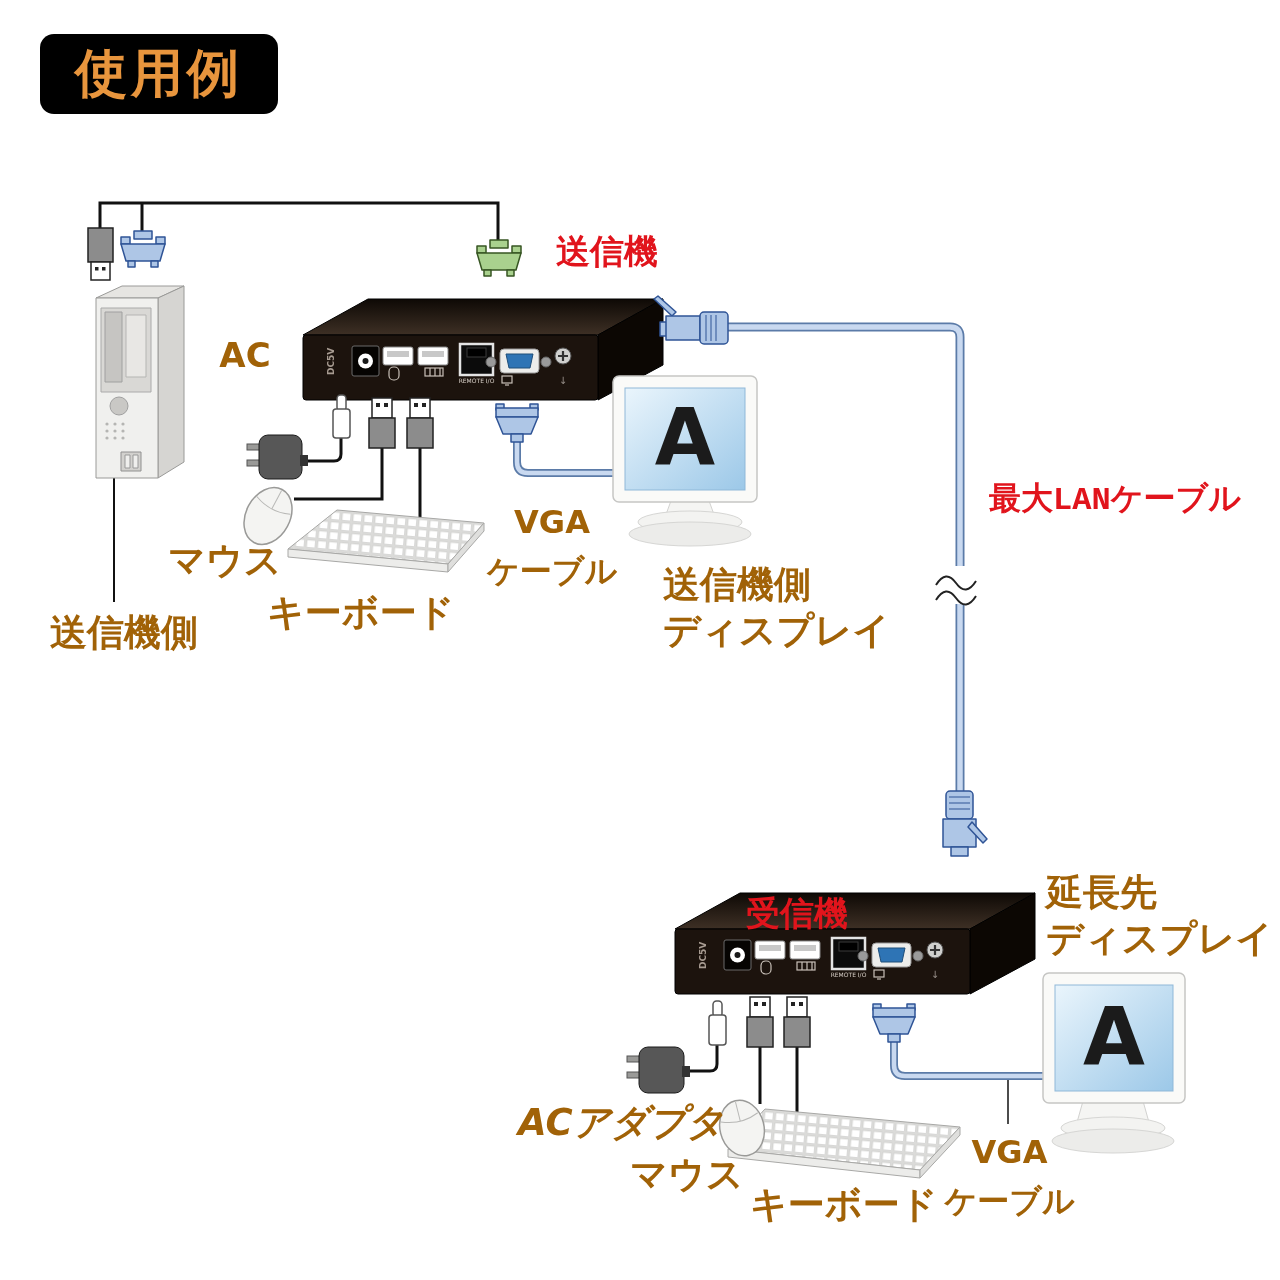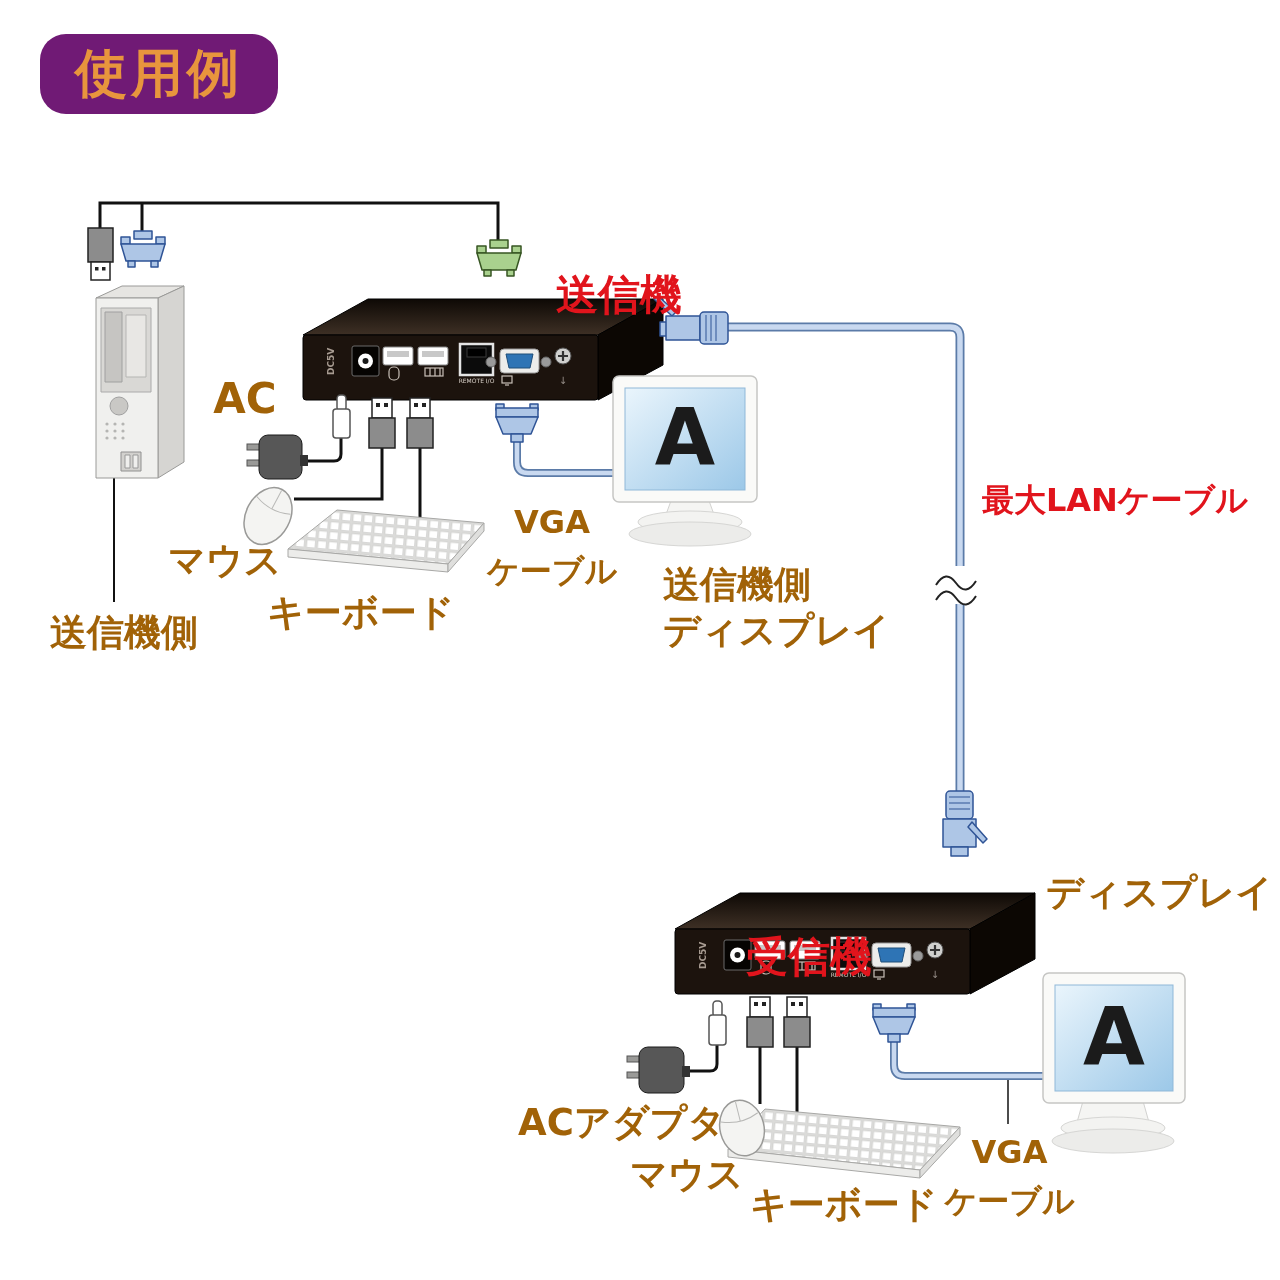--- a/index.html
+++ b/index.html
@@ -1,25 +1,25 @@
 <!DOCTYPE html>
 <html><head>
 <meta charset="utf-8">
 <style>
   html,body{margin:0;padding:0;background:#fff;}
   #canvas{position:relative;width:1280px;height:1280px;background:#ffffff;overflow:hidden;
           font-family:"DejaVu Sans","Liberation Sans",sans-serif;}
   #art{position:absolute;left:0;top:0;}
   .lbl{position:absolute;font-weight:bold;color:#a16207;white-space:nowrap;}
-  .badge{position:absolute;left:40px;top:34px;width:238px;height:80px;background:#701a75;
-         border-radius:26px;display:flex;align-items:center;justify-content:center;
+  .badge{position:absolute;left:40px;top:34px;width:238px;height:80px;background:#000000;
+         border-radius:14px;display:flex;align-items:center;justify-content:center;
          font-size:52px;font-weight:bold;color:#E8953D;letter-spacing:4px;}
   .red{color:#E1141C;}
   .c{text-align:center;}
-  .fs42{font-size:42px;line-height:50px;margin-top:44px;}
+  .fs42{font-size:34px;line-height:50px;}
   .fs40{font-size:32px;line-height:49px;}
   .fs37{font-size:37px;line-height:46px;}
   svg text{font-family:"DejaVu Sans","Liberation Sans",sans-serif;}
   .atext{font-weight:bold;fill:#1b1b1b;}
   .porttext{fill:#D8D0C8;}
 </style>
 </head>
 <body>
 
 <div id="canvas">
@@ -344,31 +344,32 @@
 <div class="lbl fs40 c" style="left:462px;top:498px;width:180px;">
   <div>VGA</div>
   <div>ケーブル</div>
 </div>
 
 <div class="lbl fs37" style="left:663px;top:562px;">
   <div>送信機側</div>
   <div>ディスプレイ</div>
 </div>
 
-<div class="lbl fs40 c red" style="left:960px;top:476px;width:310px;">
+<div class="lbl fs40 c red" style="left:960px;top:476px;width:310px;font-family:Liberation Mono, monospace;">
   <div>最大LANケーブル</div>
 </div>
 
 <div class="lbl fs42 red" style="left:746px;top:888px;">受信機</div>
 
 <div class="lbl fs37" style="left:1046px;top:870px;">
+  <div>延長先</div>
   <div>ディスプレイ</div>
 </div>
 
-<div class="lbl fs37" style="left:518px;top:1100px;">ACアダプタ</div>
+<div class="lbl fs37" style="left:518px;top:1100px;font-style:italic;">ACアダプタ</div>
 <div class="lbl fs37" style="left:630px;top:1152px;">マウス</div>
 <div class="lbl fs37" style="left:750px;top:1182px;">キーボード</div>
 
 <div class="lbl fs40 c" style="left:922px;top:1128px;width:175px;">
   <div>VGA</div>
   <div>ケーブル</div>
 </div>
 
 </div>
 

